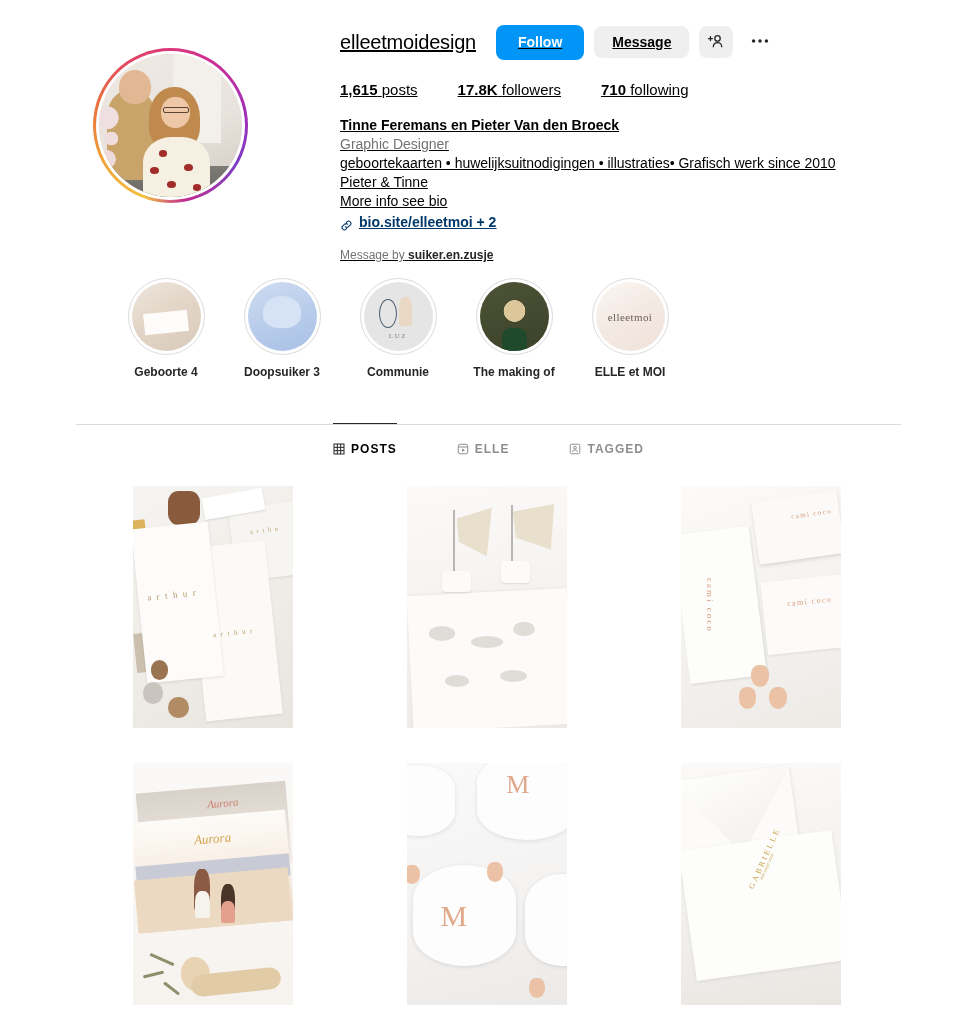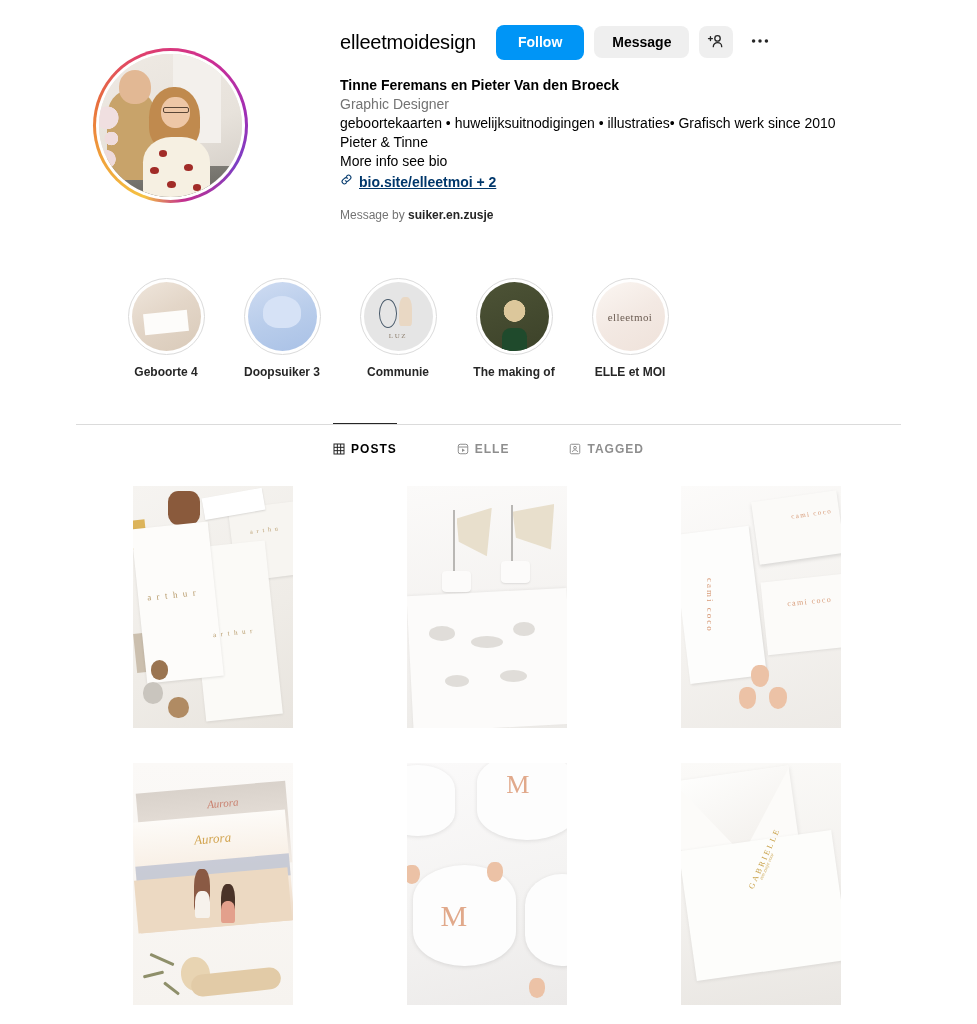--- a/index.html
+++ b/index.html
@@ -14,20 +14,21 @@
   }
   .page { position: relative; width: 977px; height: 1024px; }
 
   
   .profile-header {
     position: absolute;
     top: 0; left: 0;
     width: 977px;
     display: flex;
     align-items: flex-start;
+    text-decoration: underline;
   }
   .avatar-col {
     width: 340px;
     display: flex;
     justify-content: center;
     padding-top: 48px;
   }
   .avatar-ring {
     width: 155px; height: 155px;
     border-radius: 50%;
@@ -108,21 +109,21 @@
     font-size: 15px; color: #000;
   }
   .stat b { font-weight: 700; }
 
   .bio { margin-top: 18px; font-size: 14px; line-height: 19px; color: #000; }
   .bio .full-name { font-weight: 700; }
   .bio .category   { color: #737373; }
   .bio .bio-line   { font-weight: 400; }
   .bio-link {
     margin-top: 2px;
-    display: flex; align-items: flex-start; gap: 6px;
+    display: flex; align-items: flex-end; gap: 6px;
     color: #00376b; font-weight: 700; font-size: 14px;
   }
   .link-icon { display: inline-flex; transform: rotate(0deg); }
   .followed-by {
     margin-top: 16px;
     font-size: 12px; color: #737373;
   }
   .followed-by b { color: #262626; font-weight: 700; }
 
   
@@ -362,20 +363,34 @@
           <span>
             <svg width="22" height="22" viewBox="0 0 24 24" fill="#262626">
               <circle cx="5" cy="12" r="1.9"></circle>
               <circle cx="12" cy="12" r="1.9"></circle>
               <circle cx="19" cy="12" r="1.9"></circle>
             </svg>
           </span>
         </button>
       </div>
 
+      <div class="stats-row">
+        <div class="stat">
+          <b>1,615</b>
+          <span>posts</span>
+        </div>
+        <div class="stat">
+          <b>17.8K</b>
+          <span>followers</span>
+        </div>
+        <div class="stat">
+          <b>710</b>
+          <span>following</span>
+        </div>
+      </div>
 
       <div class="bio">
         <div class="full-name">Tinne Feremans en Pieter Van den Broeck</div>
         <div class="category">Graphic Designer</div>
         <div class="bio-line">geboortekaarten • huwelijksuitnodigingen • illustraties• Grafisch werk since 2010</div>
         <div class="bio-line">Pieter &amp; Tinne</div>
         <div class="bio-line">More info see bio</div>
 
         <a class="bio-link" href="#">
           <span class="link-icon">

